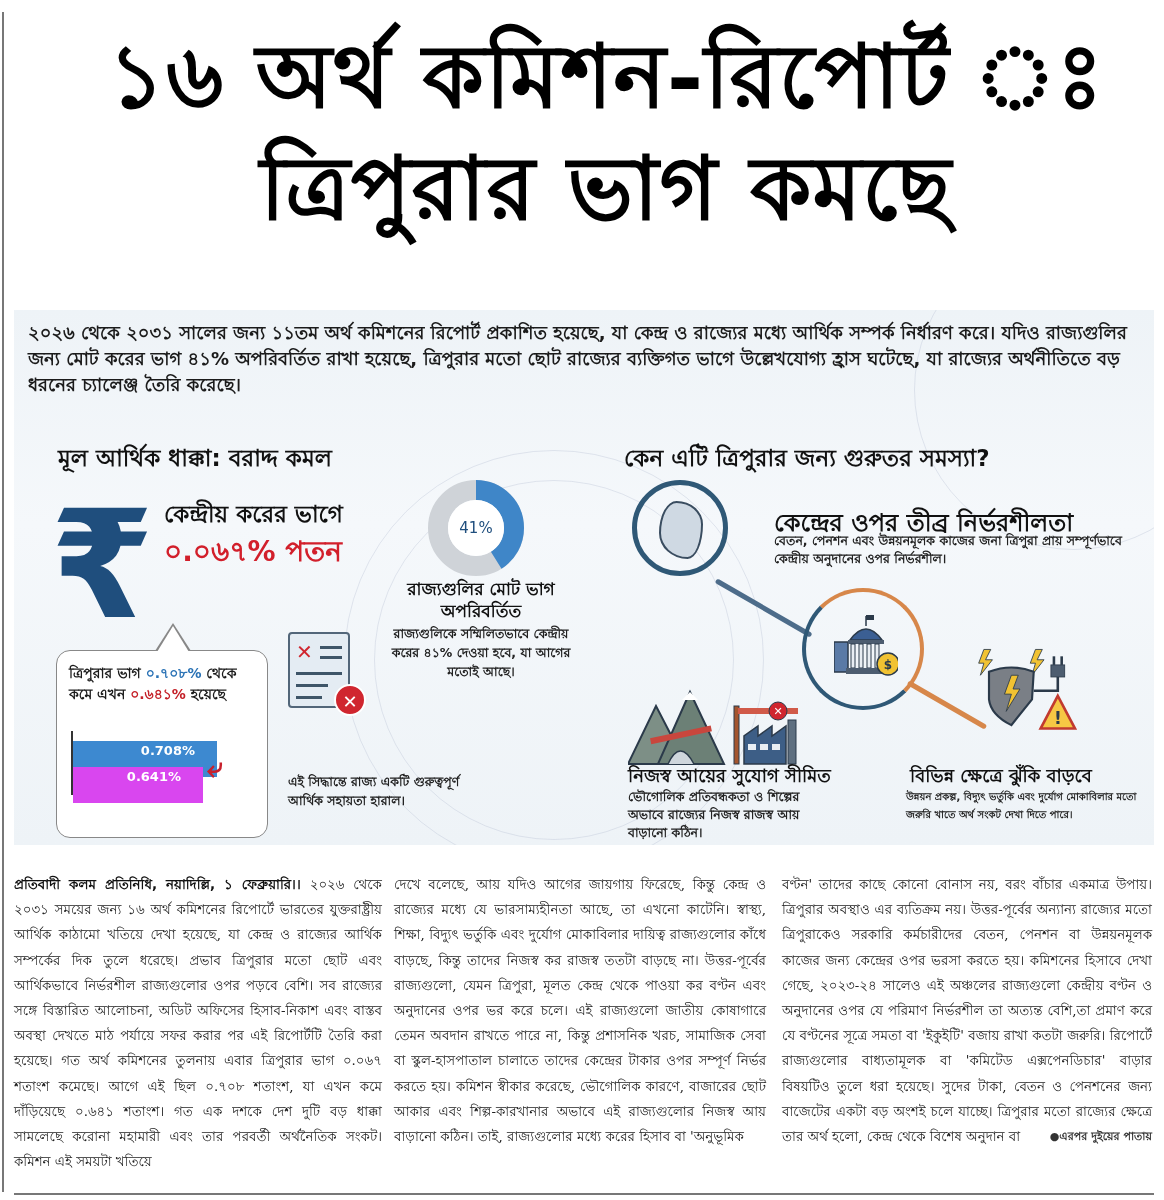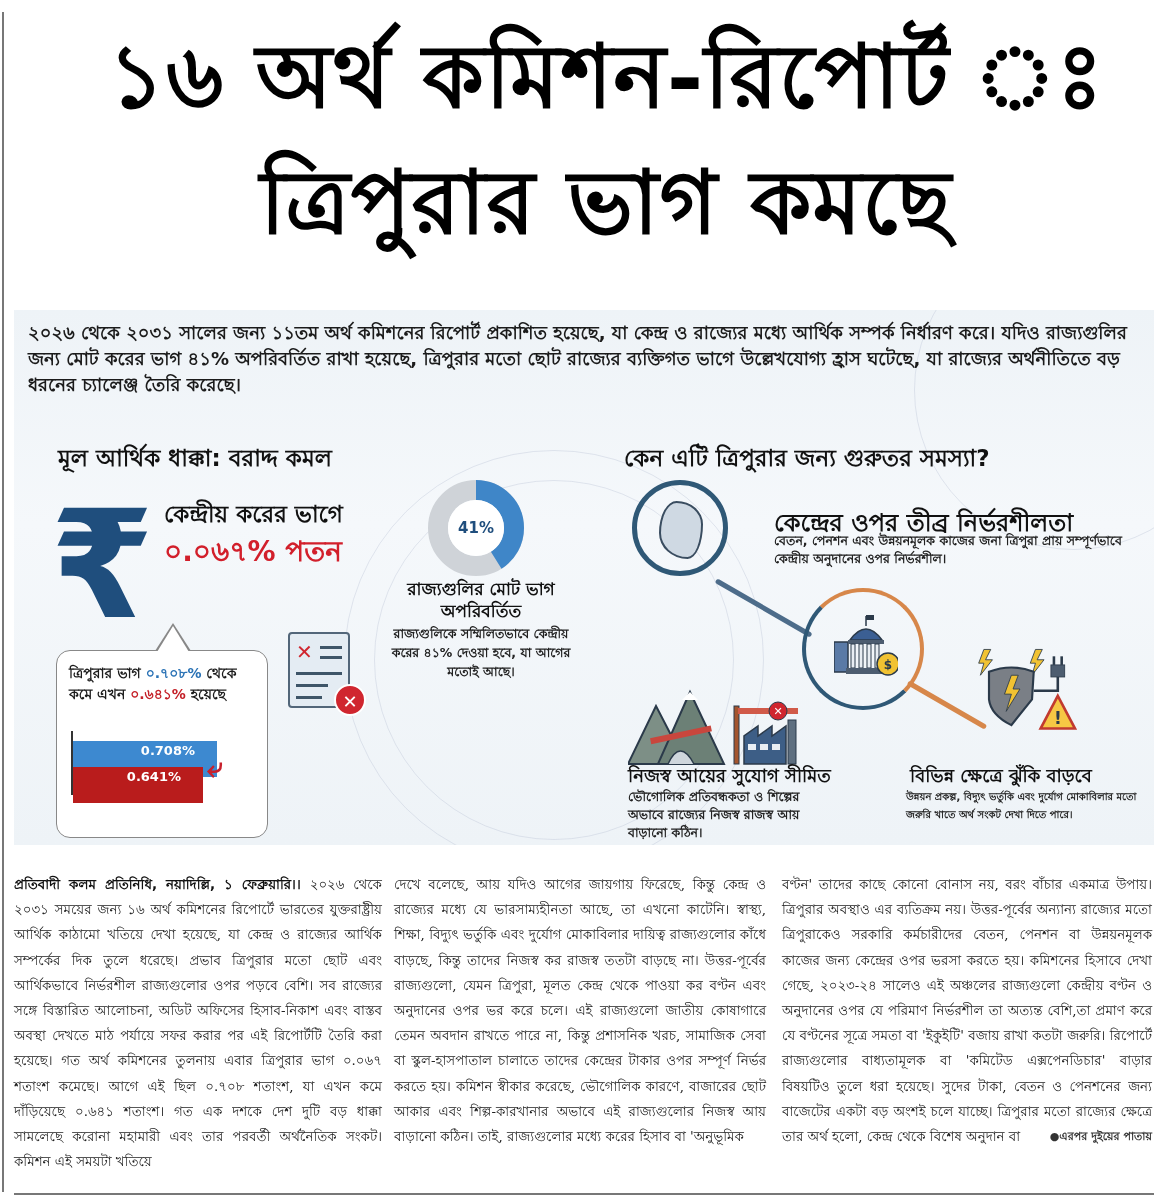--- a/index.html
+++ b/index.html
@@ -4,59 +4,59 @@
 <style>
   * { box-sizing: border-box; margin: 0; padding: 0; }
   html, body { width: 1164px; height: 1200px; background: #ffffff; overflow: hidden; }
   body { font-family: "DejaVu Sans", sans-serif; color: #111; position: relative; }
 
   .left-rule { position: absolute; left: 2px; top: 12px; width: 2px; height: 1180px; background: #777; }
 
   .headline { position: absolute; left: 0; top: 20px; width: 1164px; text-align: center;
     font-family: "DejaVu Serif", serif; font-weight: bold; color: #000; padding-left: 48px; }
   .headline .l1 { font-size: 88px; line-height: 112px; letter-spacing: 1px; }
-  .headline .l2 { font-size: 88px; line-height: 112px; letter-spacing: 1px; margin-top: 14px; }
+  .headline .l2 { font-size: 88px; line-height: 112px; letter-spacing: 1px; }
 
   .infographic { position: absolute; left: 14px; top: 310px; width: 1140px; height: 535px;
     background: linear-gradient(180deg, #eef3f7 0%, #f5f8fb 40%, #eef3f7 100%); overflow: hidden; }
   .infographic .swirl { position: absolute; border: 1px solid rgba(180,190,210,0.35); border-radius: 50%; }
 
   .intro { position: absolute; left: 14px; top: 10px; width: 1110px; font-size: 18px; line-height: 26px;
     font-weight: bold; color: #1b1b1b; }
 
   .sec-title { position: absolute; font-size: 23px; font-weight: bold; color: #111; }
 
   .rupee { position: absolute; left: 36px; top: 180px; font-size: 150px; line-height: 150px;
     color: #1f4e7d; font-weight: bold; font-family: "DejaVu Sans", sans-serif; }
   .kpi-line1 { position: absolute; left: 150px; top: 186px; font-size: 23px; font-weight: bold; color: #111; }
   .kpi-line2 { position: absolute; left: 150px; top: 220px; font-size: 28px; font-weight: bold; color: #d21f2b; }
 
   .donut { position: absolute; left: 412px; top: 168px; width: 100px; height: 100px; }
   .donut-label { position: absolute; left: 0; top: 0; width: 100px; height: 100px; display: flex;
-    align-items: center; justify-content: center; font-size: 15px; font-weight: bold; color: #1f4e7d; }
+    align-items: center; justify-content: center; font-size: 15px; font-weight: normal; color: #1f4e7d; }
   .donut-title { position: absolute; left: 372px; top: 268px; width: 190px; text-align: center; font-size: 17px;
     font-weight: bold; line-height: 22px; color: #111; }
   .donut-desc { position: absolute; left: 372px; top: 314px; width: 190px; text-align: center; font-size: 12.5px;
     line-height: 19px; color: #222; font-weight: bold; }
 
   .bubble { position: absolute; left: 42px; top: 340px; width: 212px; height: 188px; background: #fff;
     border: 1.5px solid #888; border-radius: 14px; }
   .bubble-tail { position: absolute; left: 98px; top: -28px; width: 0; height: 0;
     border-left: 18px solid transparent; border-right: 18px solid transparent; border-bottom: 28px solid #888; }
   .bubble-tail::after { content: ""; position: absolute; left: -16px; top: 3px; width: 0; height: 0;
     border-left: 16px solid transparent; border-right: 16px solid transparent; border-bottom: 26px solid #fff; }
   .bubble-text { position: absolute; left: 12px; top: 12px; width: 190px; font-size: 14px; line-height: 21px;
     font-weight: bold; color: #1b1b1b; }
   .bubble-text .blue { color: #2a72b5; }
   .bubble-text .red { color: #c42028; text-align: right; }
   .bar-axis { position: absolute; left: 14px; top: 80px; width: 2px; height: 64px; background: #333; }
   .bar { position: absolute; left: 16px; height: 36px; color: #fff; font-weight: bold; font-size: 13px;
     text-align: right; padding-right: 22px; line-height: 20px; }
   .bar.old { top: 90px; width: 144px; background: #3d89d0; }
-  .bar.new { top: 116px; width: 130px; background: #b91c1c; }
+  .bar.new { top: 116px; width: 130px; background: #d946ef; }
   .bar-arrow { position: absolute; left: 150px; top: 100px; font-size: 28px; color: #c8202c; font-weight: bold; }
 
   .doc-icon { position: absolute; left: 274px; top: 322px; width: 62px; height: 76px; background: #e4ecf3;
     border: 2px solid #526679; border-radius: 4px; }
   .doc-icon .x { position: absolute; left: 6px; top: 6px; color: #d0262f; font-size: 20px; font-weight: bold; }
   .doc-icon .line { position: absolute; height: 3px; background: #3e5568; }
   .doc-x { position: absolute; left: 320px; top: 374px; width: 32px; height: 32px; border-radius: 50%;
     background: #d0262f; color: #fff; font-weight: bold; font-size: 18px; text-align: center; line-height: 32px; border: 2px solid #fff; }
   .grant-title { position: absolute; left: 274px; top: 418px; width: 230px; font-size: 17px; font-weight: bold;
     line-height: 22px; color: #111; }
@@ -143,20 +143,21 @@
 
   <div class="doc-icon">
     <span class="x">✕</span>
     <div class="line" style="left:30px;top:12px;width:22px;"></div>
     <div class="line" style="left:30px;top:22px;width:22px;"></div>
     <div class="line" style="left:6px;top:38px;width:46px;"></div>
     <div class="line" style="left:6px;top:50px;width:32px;"></div>
     <div class="line" style="left:6px;top:62px;width:26px;"></div>
   </div>
   <div class="doc-x">✕</div>
+  <div class="grant-desc">এই সিদ্ধান্তে রাজ্য একটি গুরুত্বপূর্ণ আর্থিক সহায়তা হারাল।</div>
 
   <div class="map-ring" style="top:170px;left:618px;">
     <div class="map-blob"></div>
   </div>
   <div class="dep-title">কেন্দ্রের ওপর তীব্র নির্ভরশীলতা</div>
   <div class="dep-desc">বেতন, পেনশন এবং উন্নয়নমূলক কাজের জনা ত্রিপুরা প্রায় সম্পূর্ণভাবে কেন্দ্রীয় অনুদানের ওপর নির্ভরশীল।</div>
 
   <div class="wire" style="left:702px;top:268px;width:110px;transform:rotate(30deg);"></div>
   <div class="wire" style="left:894px;top:370px;width:90px;transform:rotate(30deg);background:#d7874a;"></div>
 

